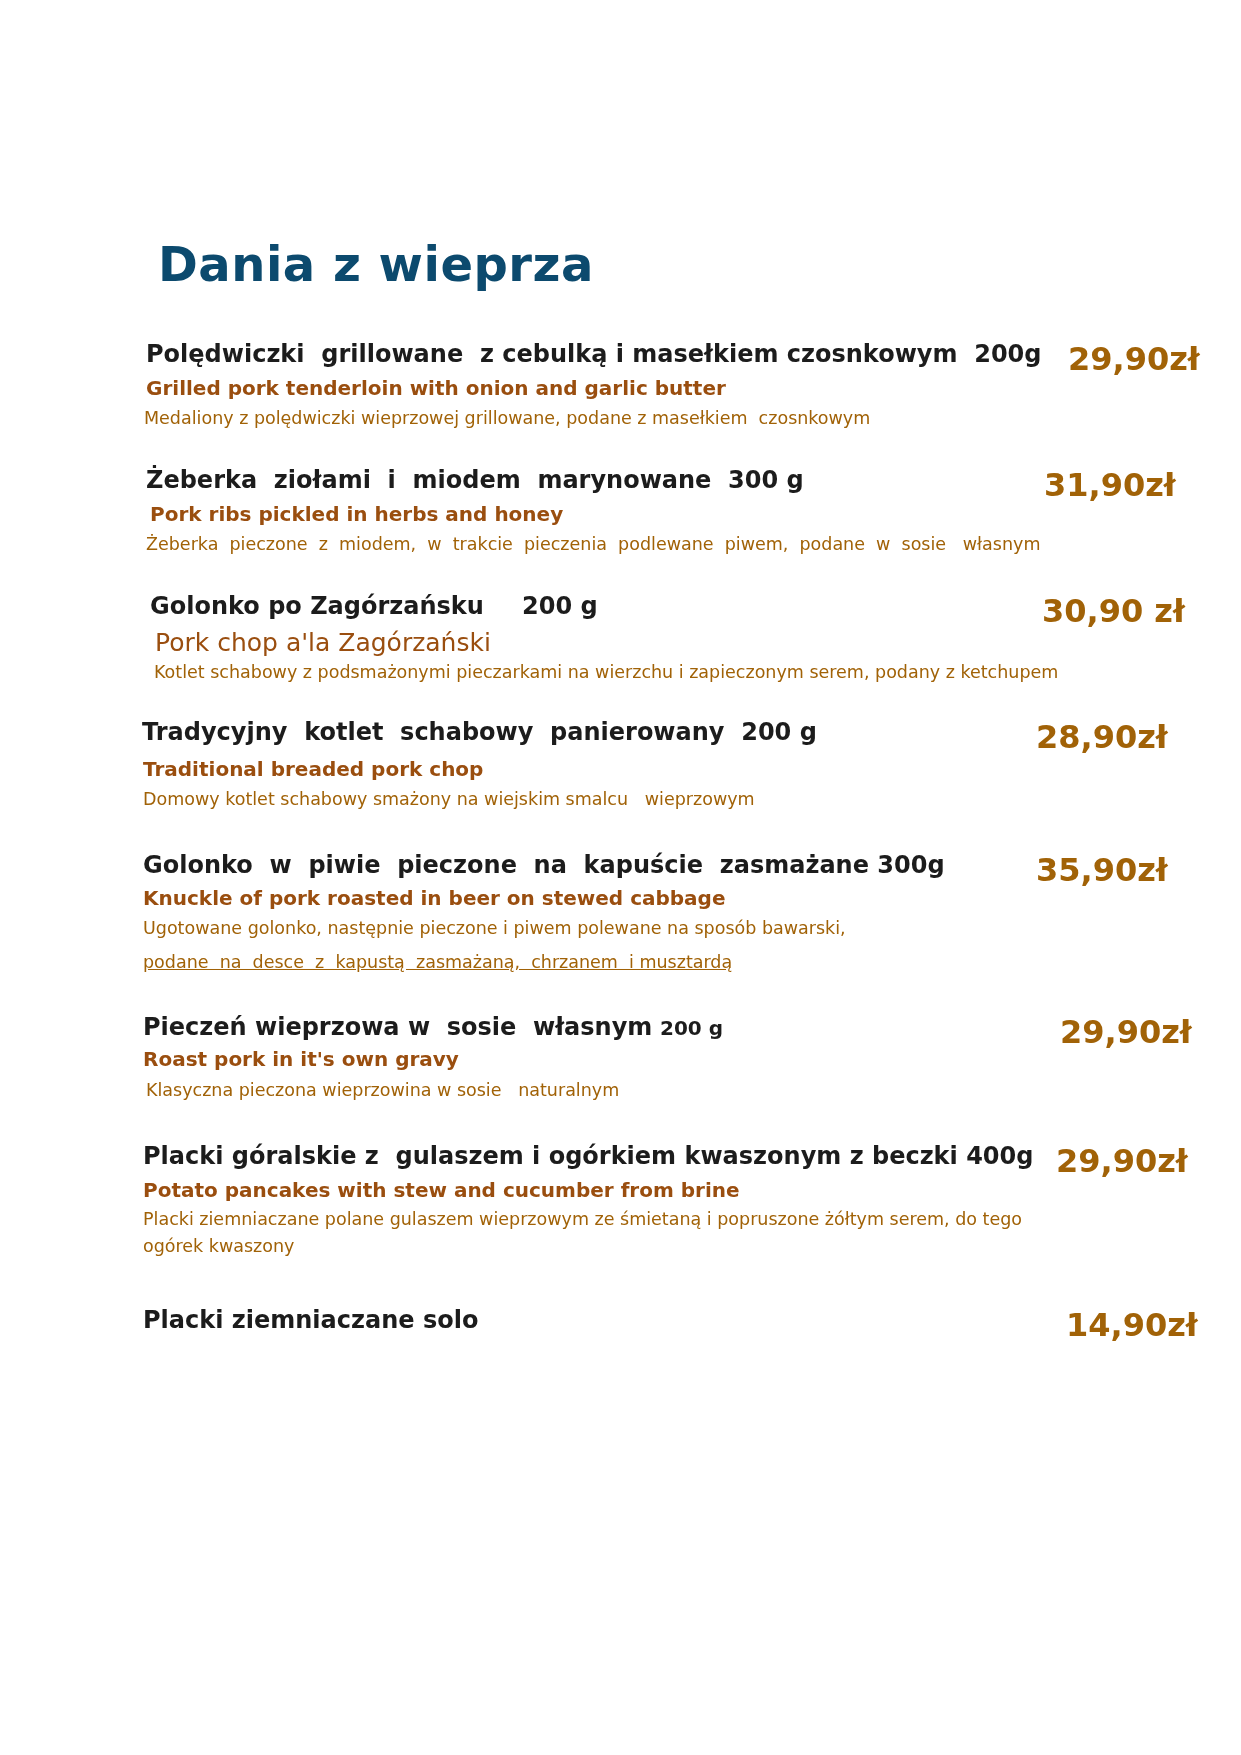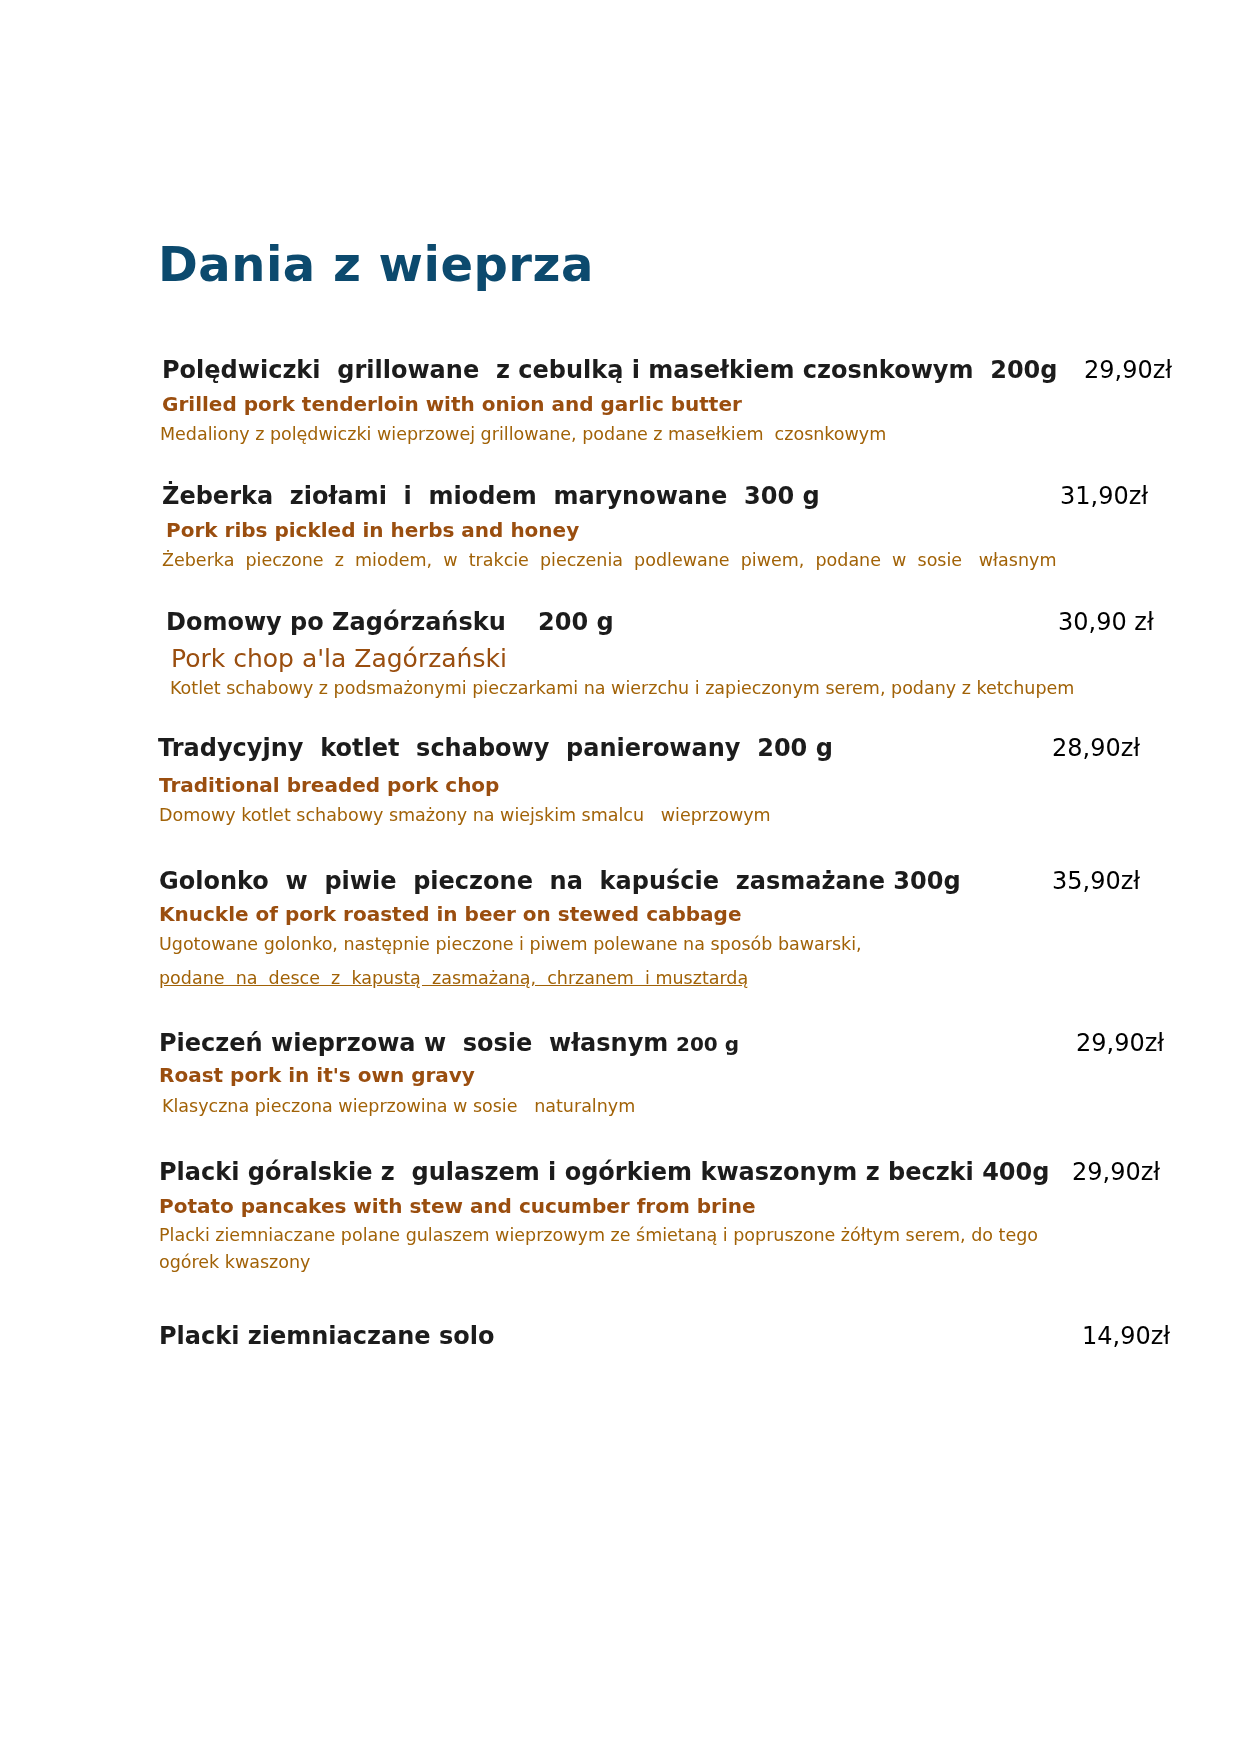--- a/index.html
+++ b/index.html
@@ -21,31 +21,31 @@
       top: 236px;
       font-size: 48px;
       font-weight: bold;
       letter-spacing: 0.5px;
       color: #0c4a6e;
       margin: 0;
     }
     .el {
       position: absolute;
       white-space: pre;
-      margin: 16px;
+      margin: 0;
     }
     .dish-name {
       font-size: 24px;
       font-weight: bold;
       color: #1c1c1c;
     }
     .dish-price {
-      font-size: 24px;
-      font-weight: normal;
-      color: #000000;
+      font-size: 32px;
+      font-weight: bold;
+      color: #a16207;
     }
     .dish-en {
       font-size: 20px;
       font-weight: bold;
       color: #9a4e0f;
     }
     .dish-en.regular {
       font-weight: normal;
       font-size: 25px;
     }
@@ -67,21 +67,21 @@
 </section>
 
 <section>
   <div class="el dish-name" style="left:146px;top:466px;">Żeberka  ziołami  i  miodem  marynowane  300 g</div>
   <div class="el dish-price" style="left:1044px;top:466px;">31,90zł</div>
   <div class="el dish-en" style="left:150px;top:502px;">Pork ribs pickled in herbs and honey</div>
   <div class="el dish-desc" style="left:146px;top:534px;text-align:center;">Żeberka  pieczone  z  miodem,  w  trakcie  pieczenia  podlewane  piwem,  podane  w  sosie   własnym</div>
 </section>
 
 <section>
-  <div class="el dish-name" style="left:150px;top:592px;">Domowy po Zagórzańsku</div>
+  <div class="el dish-name" style="left:150px;top:592px;">Golonko po Zagórzańsku</div>
   <div class="el dish-name" style="left:522px;top:592px;">200 g</div>
   <div class="el dish-price" style="left:1042px;top:592px;">30,90 zł</div>
   <div class="el dish-en regular" style="left:155px;top:628px;">Pork chop a'la Zagórzański</div>
   <div class="el dish-desc" style="left:154px;top:662px;">Kotlet schabowy z podsmażonymi pieczarkami na wierzchu i zapieczonym serem, podany z ketchupem</div>
 </section>
 
 <section>
   <div class="el dish-name" style="left:142px;top:718px;">Tradycyjny  kotlet  schabowy  panierowany  200 g</div>
   <div class="el dish-price" style="left:1036px;top:718px;">28,90zł</div>
   <div class="el dish-en" style="left:143px;top:757px;">Traditional breaded pork chop</div>

